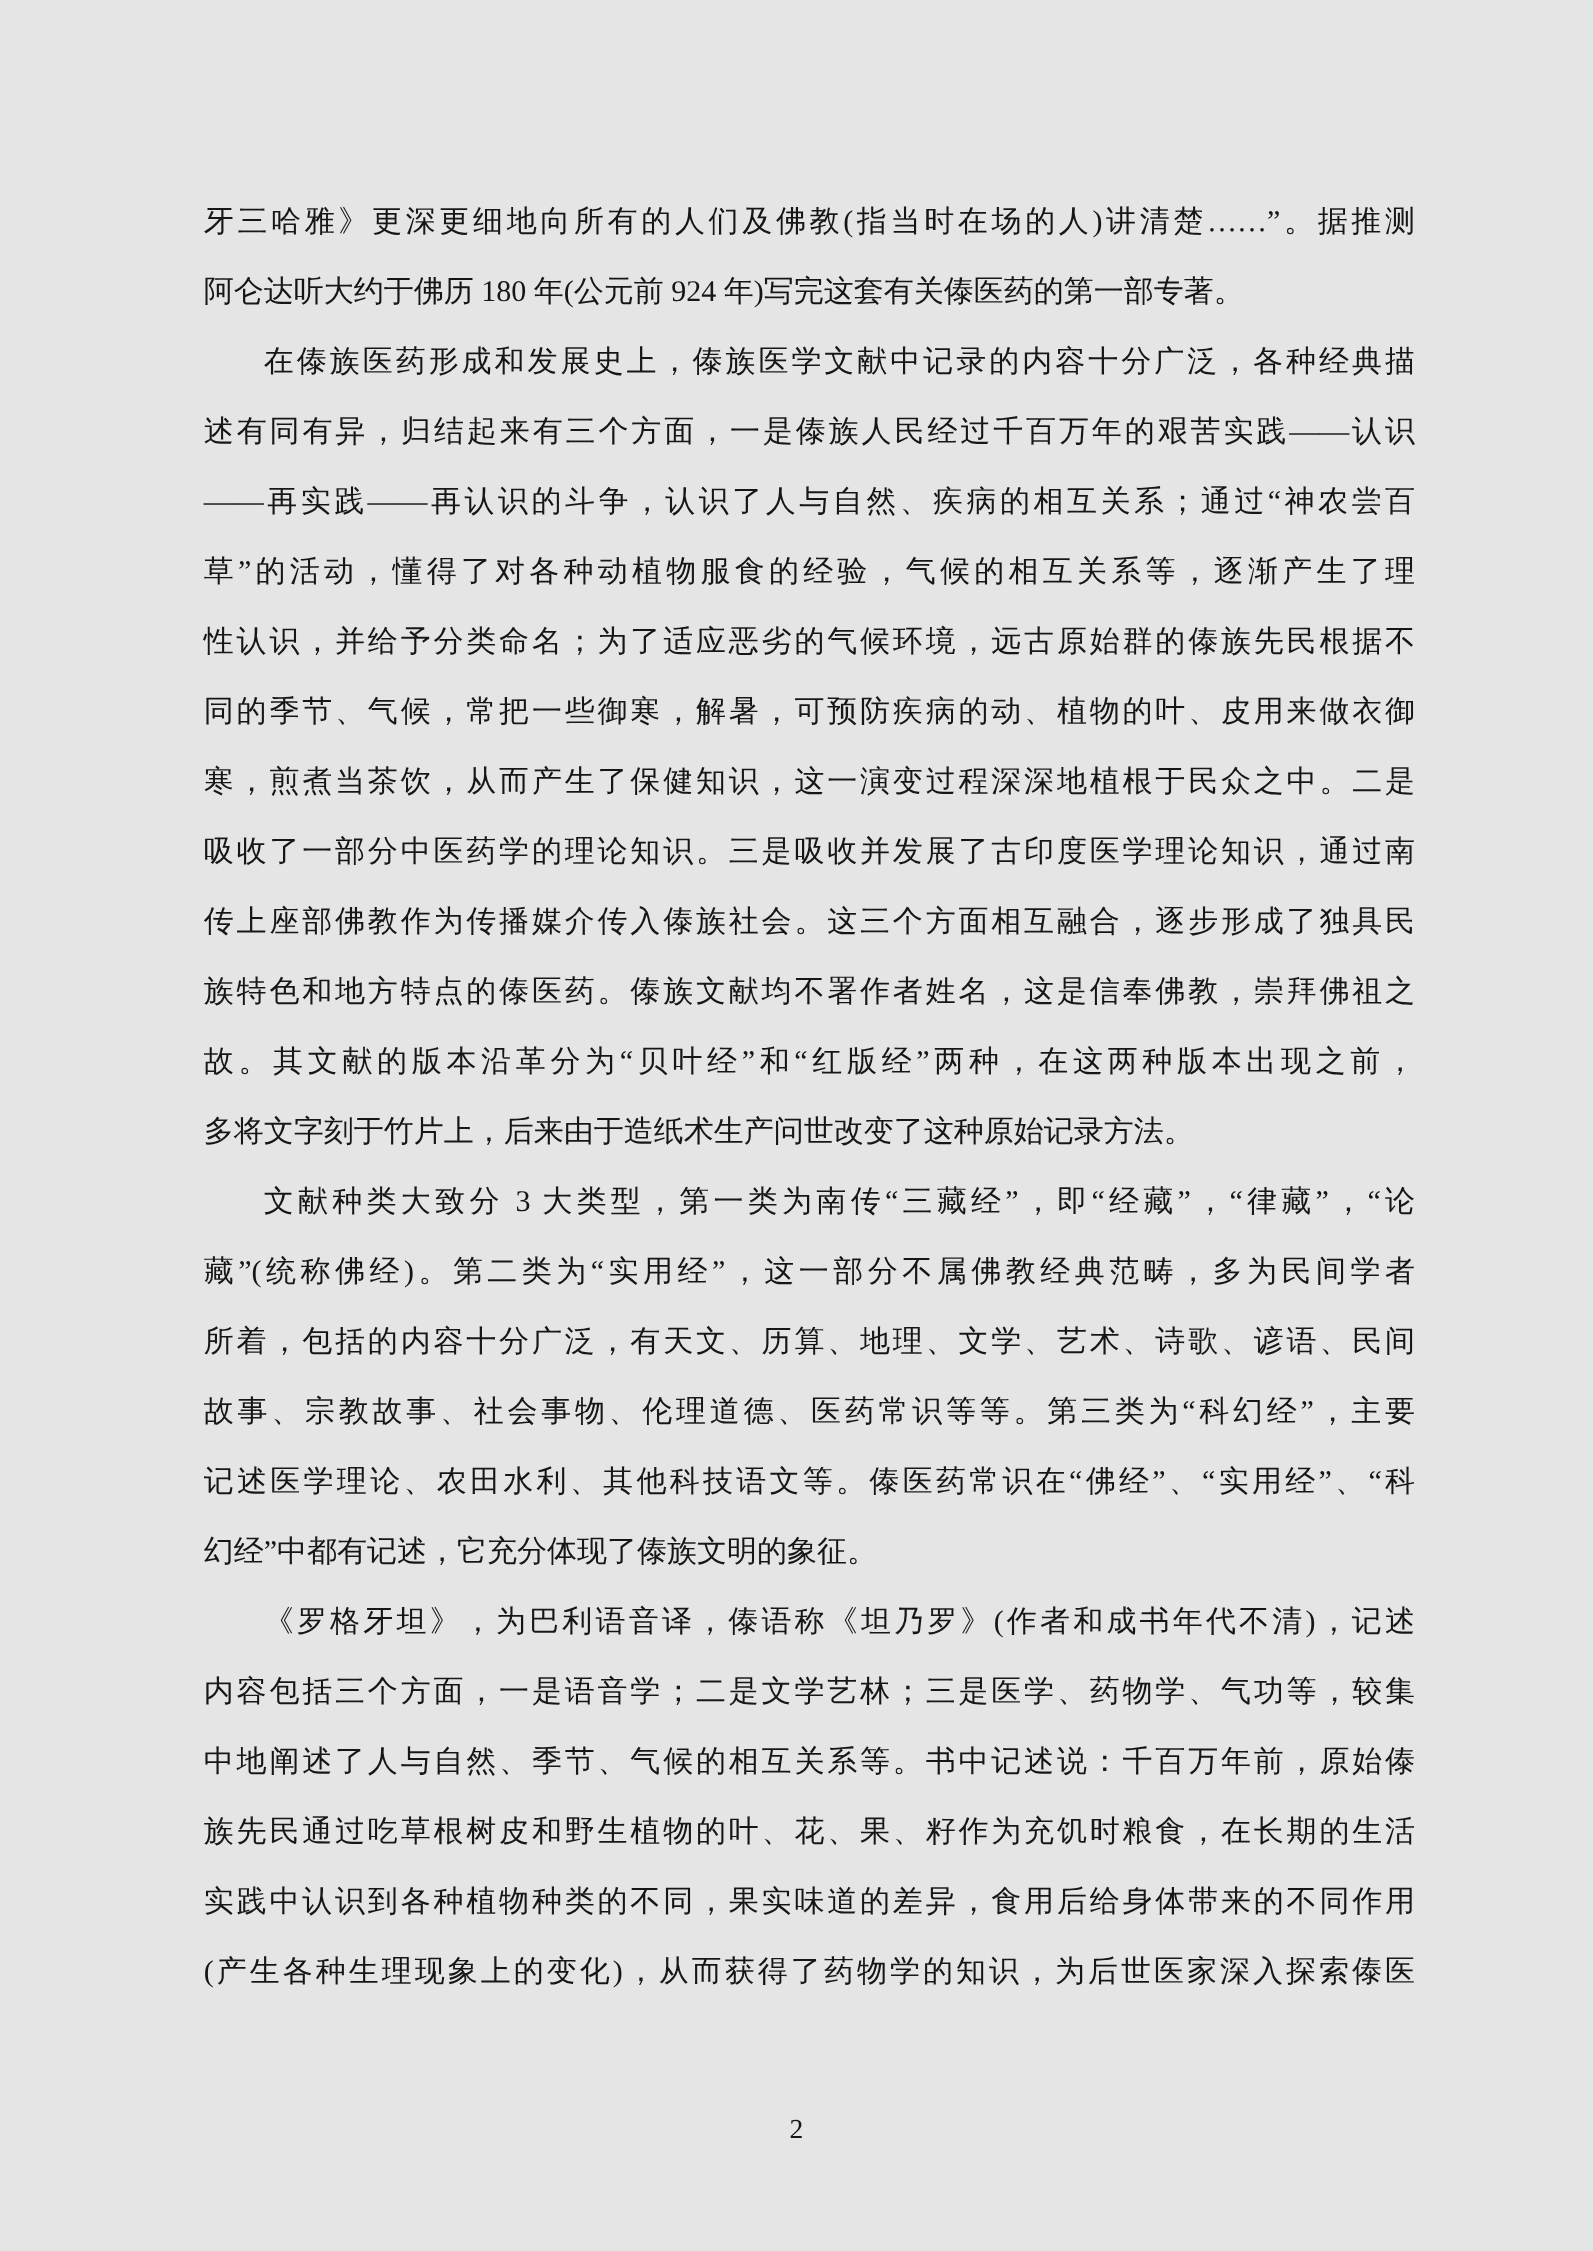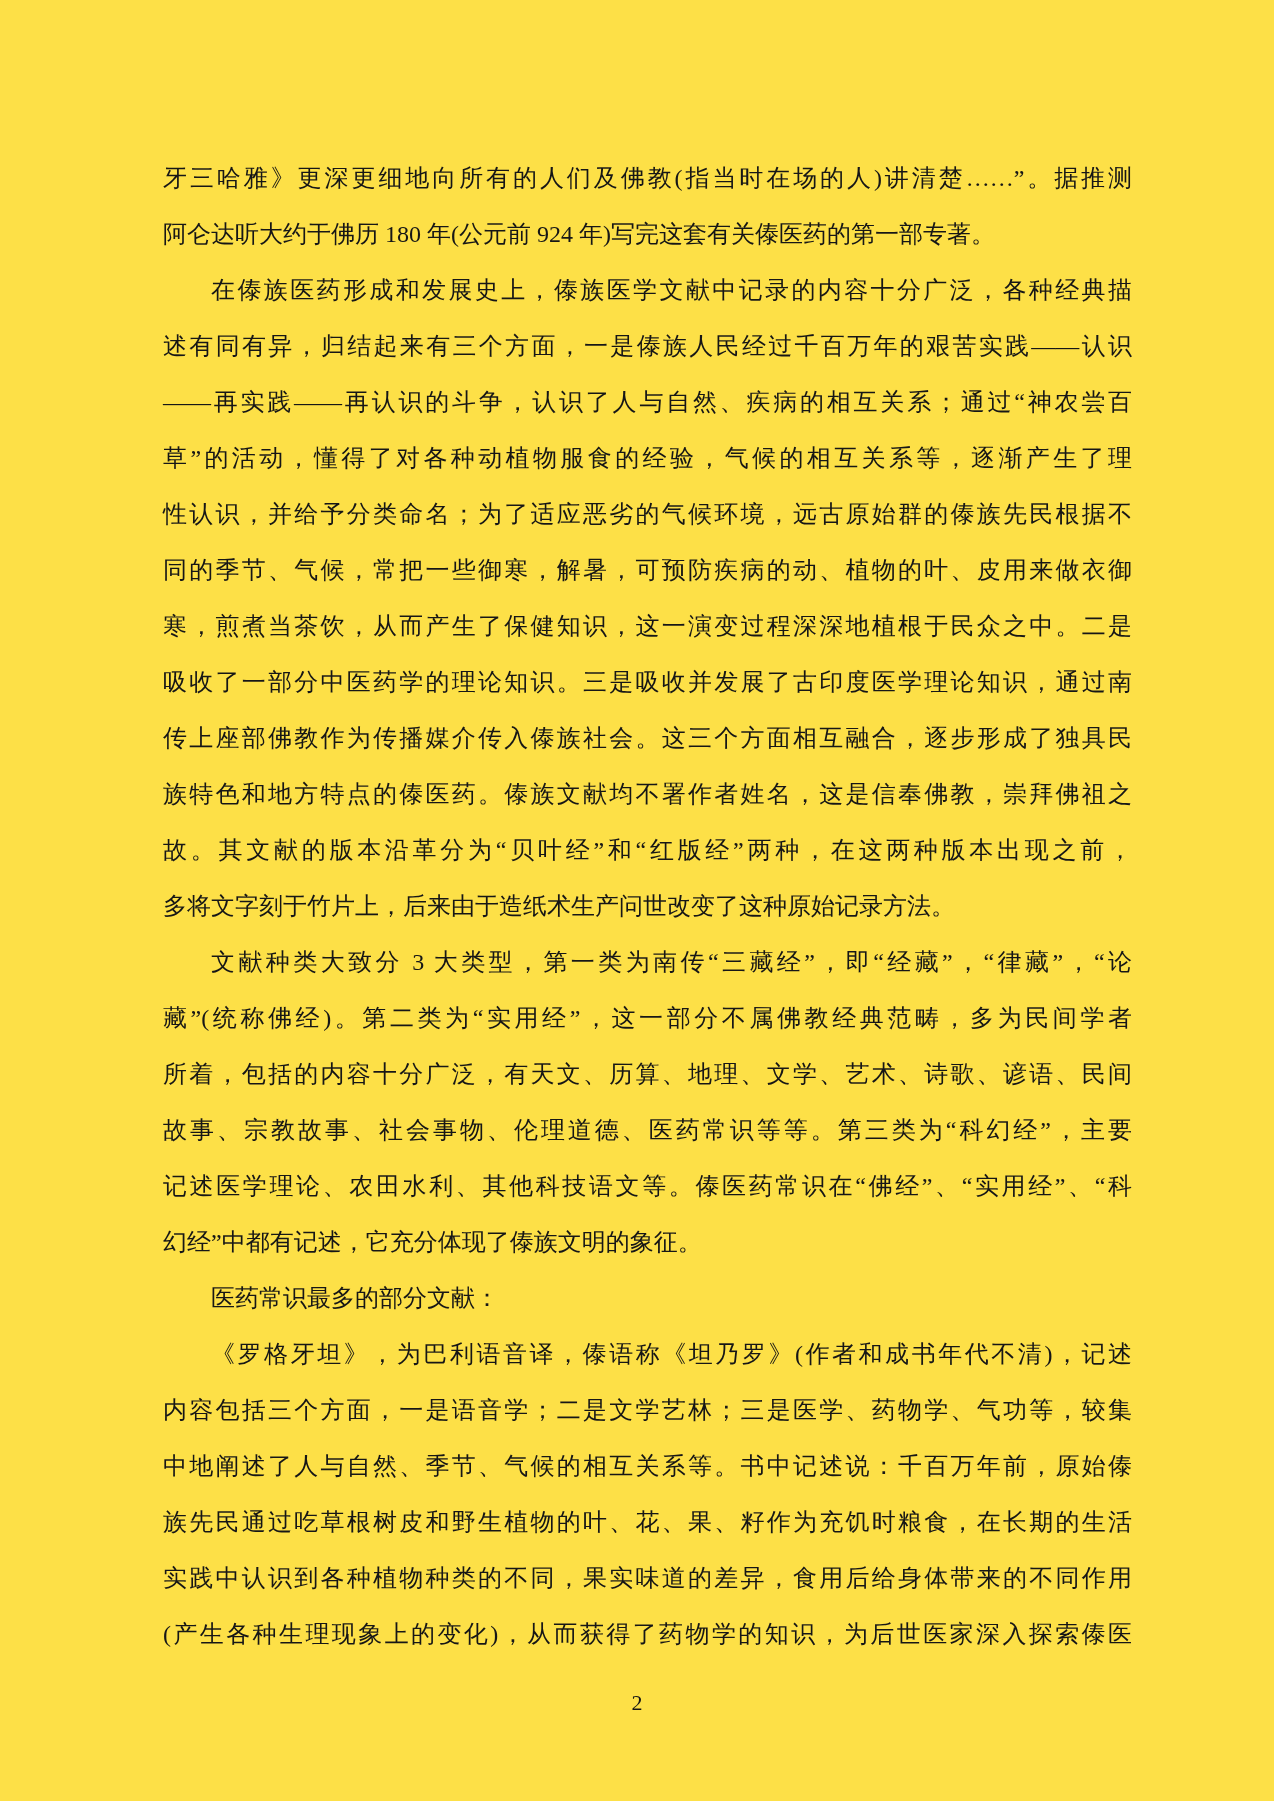--- a/index.html
+++ b/index.html
@@ -4,21 +4,21 @@
 <style>
   html, body {
     margin: 0;
     padding: 0;
     background: #ffffff;
   }
   .page {
     position: relative;
     width: 1274px;
     height: 1801px;
-    background: #fde047;
+    background: #e5e5e5;
     overflow: hidden;
     font-family: "Liberation Serif", "DejaVu Serif", serif;
     color: #161616;
   }
   .content {
     position: absolute;
     left: 163px;
     top: 150px;
     width: 969px;
   }
@@ -78,23 +78,20 @@
       </div>
       <div class="paragraph">
         <div class="line indent justify">文献种类大致分 3 大类型，第一类为南传“三藏经”，即“经藏”，“律藏”，“论</div>
         <div class="line justify">藏”(统称佛经)。第二类为“实用经”，这一部分不属佛教经典范畴，多为民间学者</div>
         <div class="line justify">所着，包括的内容十分广泛，有天文、历算、地理、文学、艺术、诗歌、谚语、民间</div>
         <div class="line justify">故事、宗教故事、社会事物、伦理道德、医药常识等等。第三类为“科幻经”，主要</div>
         <div class="line justify">记述医学理论、农田水利、其他科技语文等。傣医药常识在“佛经”、“实用经”、“科</div>
         <div class="line">幻经”中都有记述，它充分体现了傣族文明的象征。</div>
       </div>
       <div class="paragraph">
-        <div class="line indent">医药常识最多的部分文献：</div>
-      </div>
-      <div class="paragraph">
         <div class="line indent justify">《罗格牙坦》，为巴利语音译，傣语称《坦乃罗》(作者和成书年代不清)，记述</div>
         <div class="line justify">内容包括三个方面，一是语音学；二是文学艺林；三是医学、药物学、气功等，较集</div>
         <div class="line justify">中地阐述了人与自然、季节、气候的相互关系等。书中记述说：千百万年前，原始傣</div>
         <div class="line justify">族先民通过吃草根树皮和野生植物的叶、花、果、籽作为充饥时粮食，在长期的生活</div>
         <div class="line justify">实践中认识到各种植物种类的不同，果实味道的差异，食用后给身体带来的不同作用</div>
         <div class="line justify">(产生各种生理现象上的变化)，从而获得了药物学的知识，为后世医家深入探索傣医</div>
       </div>
     </div>
   <div class="page-number">2</div>
 </div>

